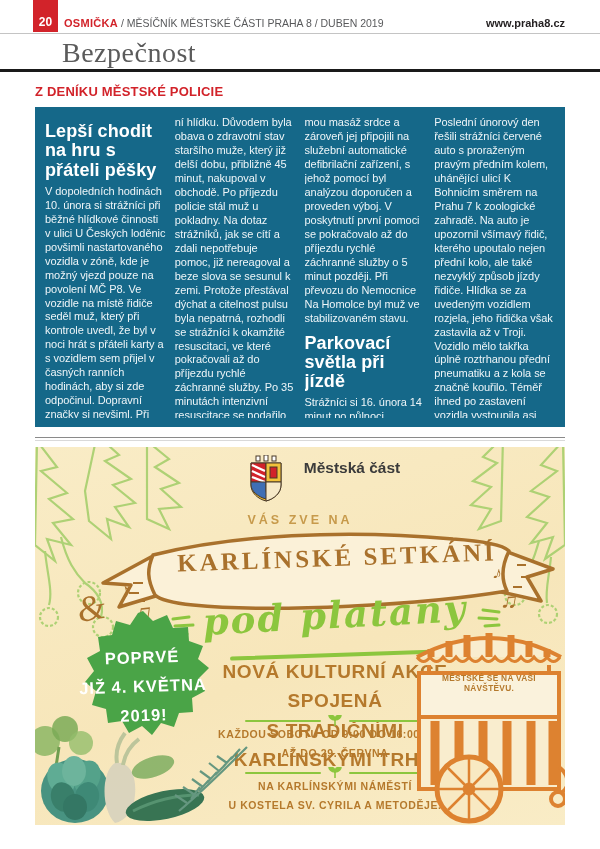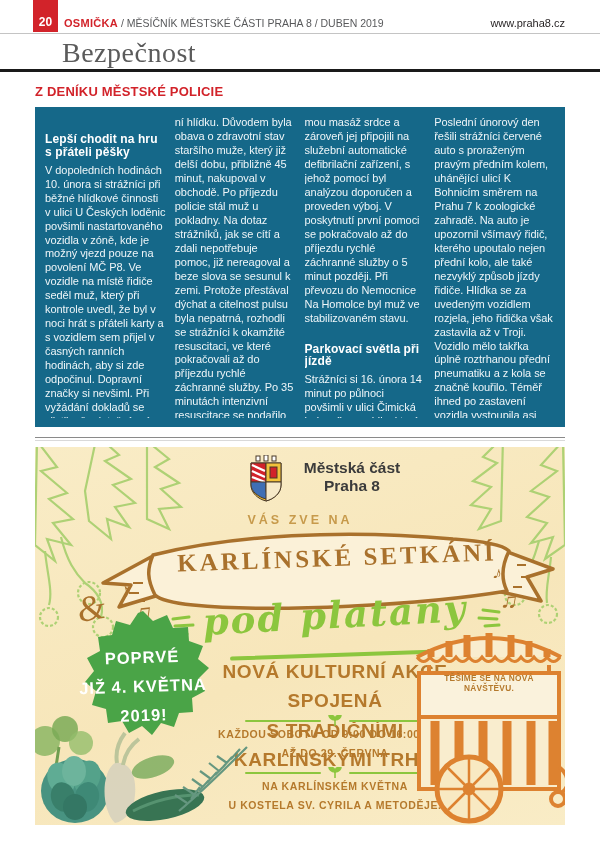--- a/index.html
+++ b/index.html
@@ -4,31 +4,31 @@
 <style>
   html,body{margin:0;padding:0;background:#fff;}
   #page{position:relative;width:600px;height:849px;background:#ffffff;overflow:hidden;
         font-family:"Liberation Sans",sans-serif;color:#333;}
   
   .page-tab{position:absolute;left:33px;top:0;width:25px;height:32px;background:#d2232a;
             color:#fff;font-weight:bold;font-size:12px;display:flex;align-items:flex-end;
             justify-content:center;padding-bottom:3px;box-sizing:border-box;}
   .masthead{position:absolute;left:64px;top:17px;font-size:10.5px;color:#58595b;white-space:nowrap;}
   .masthead b{color:#d2232a;font-size:11px;letter-spacing:.3px;}
-  .website{position:absolute;right:35px;top:17px;font-size:11px;font-weight:normal;color:#231f20;}
+  .website{position:absolute;right:35px;top:17px;font-size:11px;font-weight:bold;color:#231f20;}
   .hairline{position:absolute;left:0;top:33px;width:600px;height:1px;background:#c4c4c4;}
   .section-title{position:absolute;left:35px;top:37px;font-family:"Liberation Serif",serif;
                  font-size:28px;color:#5b5b5b;letter-spacing:.5px;margin-left:27px;}
   .thickline{position:absolute;left:0;top:69px;width:600px;height:3px;background:#1a1a1a;}
   .kicker{position:absolute;left:35px;top:84px;font-size:13px;font-weight:bold;color:#d2232a;letter-spacing:.2px;}
   
   .logbox{position:absolute;left:35px;top:107px;width:530px;height:320px;background:#156889;
           box-sizing:border-box;padding:9px 10px;display:flex;gap:9px;overflow:hidden;}
   .col{flex:1 1 0;overflow:hidden;color:#eef5f8;}
-  .col h3{margin:17px 0 5px;font-size:12px;line-height:1.07;color:#ffffff;letter-spacing:.1px;}
+  .col h3{margin:6px 0 5px;font-size:18px;line-height:1.07;color:#ffffff;letter-spacing:.1px;}
   .col p{margin:0 0 8px;font-size:11px;line-height:1.27;letter-spacing:-.05px;}
   
   .ad-divider{position:absolute;left:35px;top:437px;width:530px;height:2px;
               border-top:1px solid #8a8a8a;border-bottom:1px solid #d9d9d9;}
   
   .ad{position:absolute;left:35px;top:447px;width:530px;height:378px;overflow:hidden;
       background:linear-gradient(160deg,#f9ecc6 0%,#f7e6ba 55%,#f9ecc6 100%);}
   .ad .deco{position:absolute;}
   .org{position:absolute;left:252px;top:12px;width:130px;text-align:center;font-weight:bold;
        font-size:15.5px;line-height:1.15;color:#3b3b3b;}
@@ -132,21 +132,20 @@
         <path d="M3,8 h15 v19 h-15 Z" fill="#d2232a"></path>
         <path d="M4,10 l13,6 M4,16 l13,6 M4,22 l13,5" stroke="#fff" stroke-width="2.2"></path>
         <path d="M18,8 h15 v19 h-15 Z" fill="#f2c23a"></path>
         <rect x="22" y="12" width="7" height="11" fill="#d2232a"></rect>
         <path d="M3,27 h15 v8 c0,5 5,9 0,9 c-8,-2 -15,-8 -15,-14 Z" fill="#3f6fb5"></path>
         <path d="M18,27 h15 v3 c0,8 -7,14 -15,16 Z" fill="#f6e9c8"></path>
       </g>
     </svg>
     <div class="org">
       <div>Městská část</div>
-      <div>Praha 8</div>
     </div>
     <div class="invite">VÁS ZVE NA</div>
 
     <svg class="deco" style="left:58px;top:74px" width="470" height="100" viewBox="0 0 470 100">
       <g stroke="#a9712c" stroke-width="3.5" fill="#fbf1d8" stroke-linejoin="round">
         <path d="M58,36 L10,62 L38,64 L26,86 L66,74 L62,52 Z"></path>
         <path d="M412,30 L460,48 L434,56 L448,80 L404,70 L406,48 Z"></path>
         <path d="M60,34 C140,14 250,8 360,18 C390,20 410,24 416,30 C408,46 408,58 414,70 C330,84 180,92 100,84 C80,82 66,78 62,74 C54,58 54,48 60,34 Z"></path>
       </g>
       <g stroke="#a9712c" stroke-width="2" fill="none">
@@ -209,21 +208,21 @@
       <svg width="16" height="12" viewBox="0 0 16 12">
           <g stroke="#8cc63e" stroke-width="1.6" fill="#8cc63e">
             <path d="M8,11 V4" fill="none"></path>
             <path d="M8,5 C4,5 2,2 2,0 C6,0 8,2 8,5 Z"></path>
             <path d="M8,5 C12,5 14,2 14,0 C10,0 8,2 8,5 Z"></path>
           </g>
         </svg>
       <div class="ln"></div>
     </div>
     <div class="smalltext" style="top:330px">
-      <div>NA KARLÍNSKÉM KVĚTNA</div>
+      <div>NA KARLÍNSKÝMI NÁMĚSTÍ</div>
       <div>U KOSTELA SV. CYRILA A METODĚJE.</div>
     </div>
 
     <svg class="deco" style="left:378px;top:170px" width="152" height="208" viewBox="0 0 152 208">
       <g stroke="#dd8230" fill="none">
         <path d="M4,40 Q76,2 148,40" stroke-width="4" fill="#f9edce"></path>
         <g stroke-width="7">
           <path d="M18,32 V40 M36,24 V40 M54,18 V40 M76,16 V40 M98,18 V40 M116,24 V40 M134,32 V40"></path>
         </g>
         <path d="M4,40 q6.5,9 13,0 q6.5,9 13,0 q6.5,9 13,0 q6.5,9 13,0 q6.5,9 13,0 q6.5,9 13,0 q6.5,9 13,0 q6.5,9 13,0 q6.5,9 13,0 q6.5,9 13,0 q6.5,9 13,0" stroke-width="3"></path>
@@ -235,21 +234,21 @@
         </g>
         <circle cx="56" cy="172" r="32" stroke-width="5" fill="#f8e9c2"></circle>
         <g stroke-width="2.5">
           <path d="M56,142 V202 M26,172 H86 M35,151 L77,193 M77,151 L35,193"></path>
         </g>
         <circle cx="56" cy="172" r="6" fill="#dd8230"></circle>
         <path d="M146,150 C156,158 158,170 148,176" stroke-width="4"></path>
         <circle cx="145" cy="182" r="7" stroke-width="4"></circle>
       </g>
     </svg>
-    <div class="visit-note">TĚŠÍME SE NA NOVÁ NÁVŠTĚVU.</div>
+    <div class="visit-note">MĚSTSKÉ SE NA VAŠÍ NÁVŠTĚVU.</div>
 
     <svg class="deco" style="left:-6px;top:256px" width="250" height="122" viewBox="0 0 250 122">
       <g opacity=".95">
         <circle cx="16" cy="38" r="15" fill="#86b45f" opacity=".85"></circle>
         <circle cx="36" cy="26" r="13" fill="#74a851" opacity=".85"></circle>
         <circle cx="52" cy="40" r="12" fill="#8fbc68" opacity=".8"></circle>
         <path d="M30,44 L26,70" stroke="#6a9a4a" stroke-width="3" fill="none"></path>
         <g>
           <ellipse cx="46" cy="88" rx="34" ry="32" fill="#3f8f7e"></ellipse>
           <ellipse cx="32" cy="76" rx="13" ry="17" fill="#57a992" transform="rotate(-24 32 76)"></ellipse>

